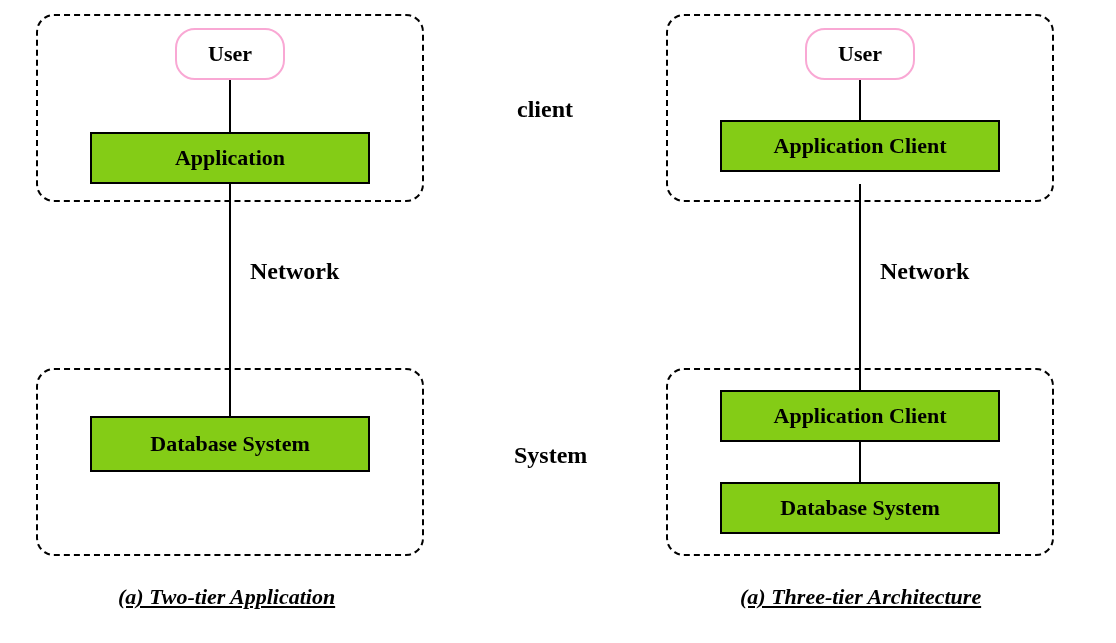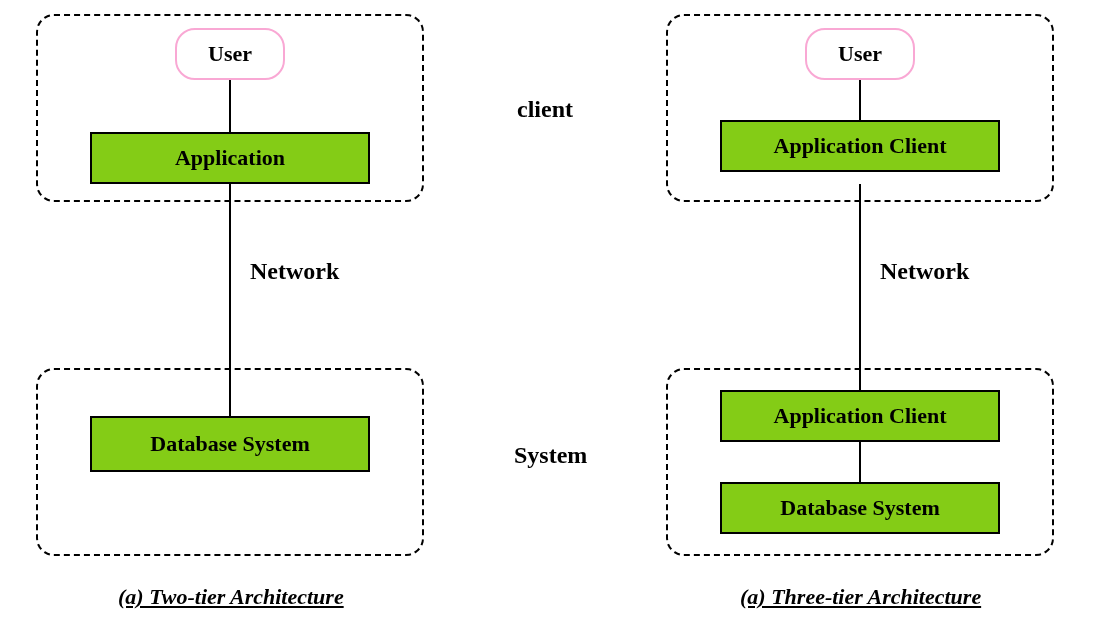--- a/index.html
+++ b/index.html
@@ -81,21 +81,21 @@
   </div>
 
   <div class="vline" style="left:229px; top:184px; height:232px;"></div>
 
   <div class="dashed-box" style="left:36px; top:368px; width:388px; height:188px;"></div>
 
   <div class="solid-box" style="left:90px; top:416px; width:280px; height:56px;">
     <span>Database System</span>
   </div>
 
-  <div class="caption" style="left:118px; top:584px;">(a) Two-tier Architecture</div>
+  <div class="caption" style="left:118px; top:584px;">(a) Two-tier Application</div>
 
   <div class="abs-label" style="left:250px; top:258px;">Network</div>
 
   <div class="abs-label" style="left:517px; top:96px;">client</div>
   <div class="abs-label" style="left:514px; top:442px;">System</div>
 
   <div class="dashed-box" style="left:666px; top:14px; width:388px; height:188px;"></div>
 
   <div class="user-box" style="left:805px; top:28px; width:110px; height:52px;">
     <span>User</span>

